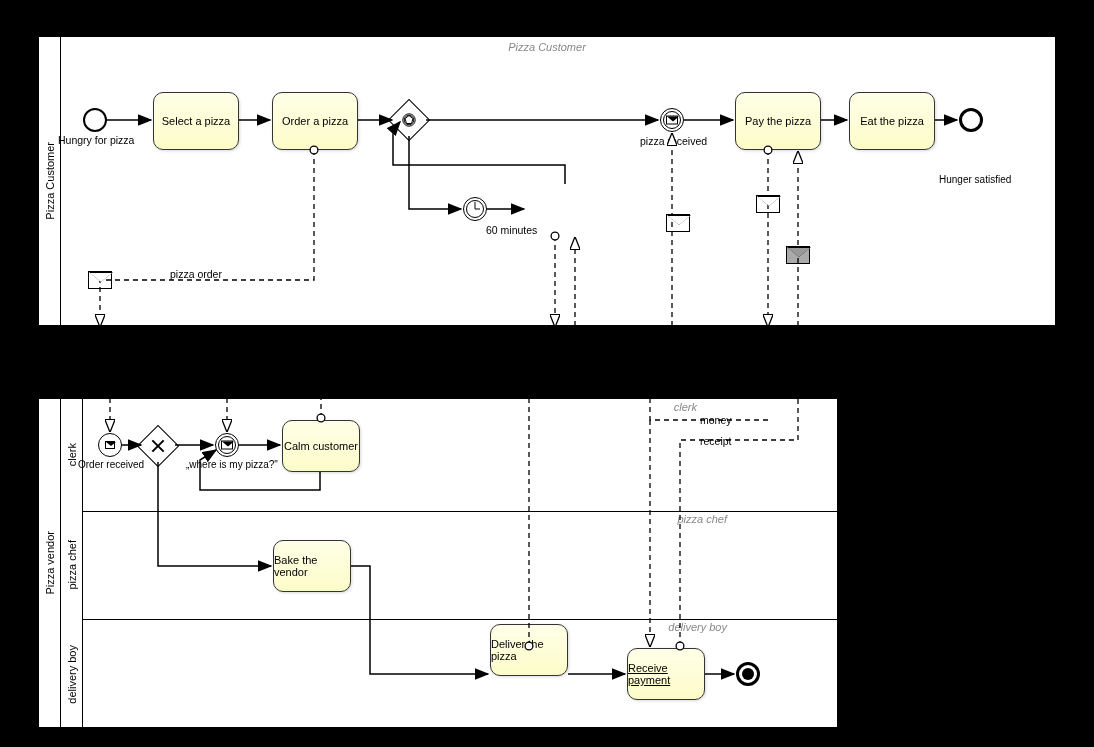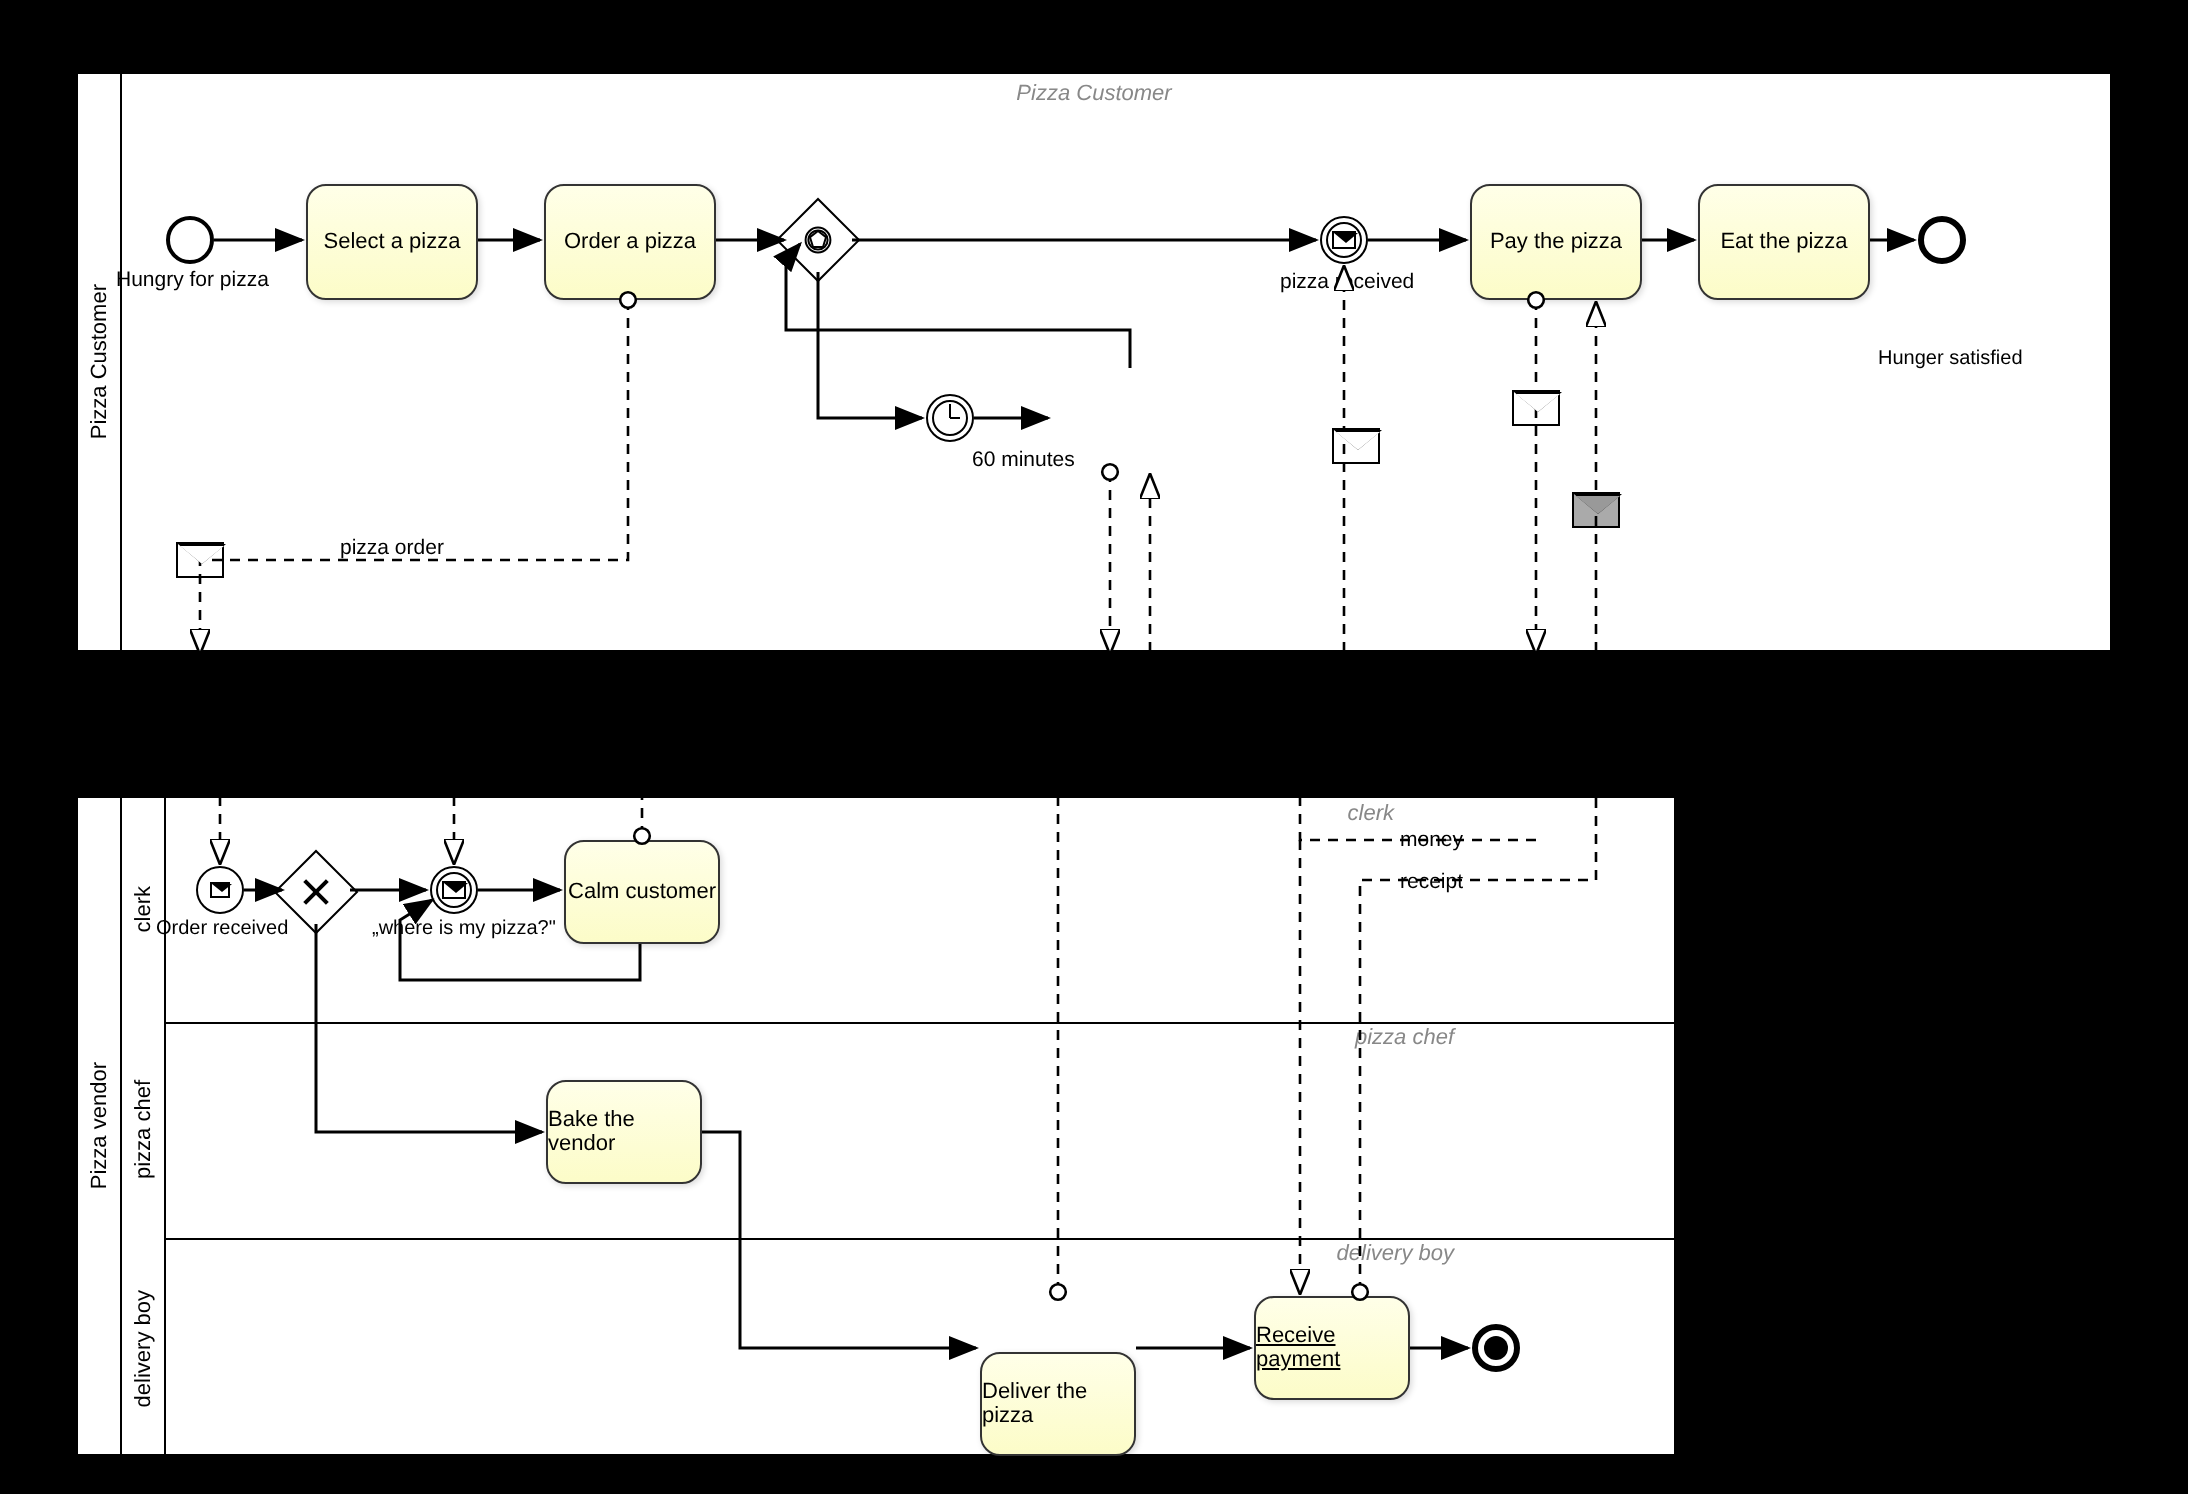--- a/index.html
+++ b/index.html
@@ -193,21 +193,21 @@
   <div class="label" style="left:186px; top:459px; font-size:10px;">„where is my pizza?"</div>
 
   <div class="task small" style="left:282px; top:420px;">
     <span>Calm customer</span>
   </div>
 
   <div class="task small" style="left:273px; top:540px;">
     <span>Bake the vendor</span>
   </div>
 
-  <div class="task small" style="left:490px; top:676px;">
+  <div class="task small" style="left:490px; top:624px;">
     <span>Deliver the pizza</span>
   </div>
 
   <div class="task small" style="left:627px; top:648px;text-decoration:underline;">
     <span>Receive payment</span>
   </div>
 
   <div class="end-evt terminate" style="left:736px; top:662px;"></div>
 
   <div class="label" style="left:547px; top:373px;">pizza</div>

